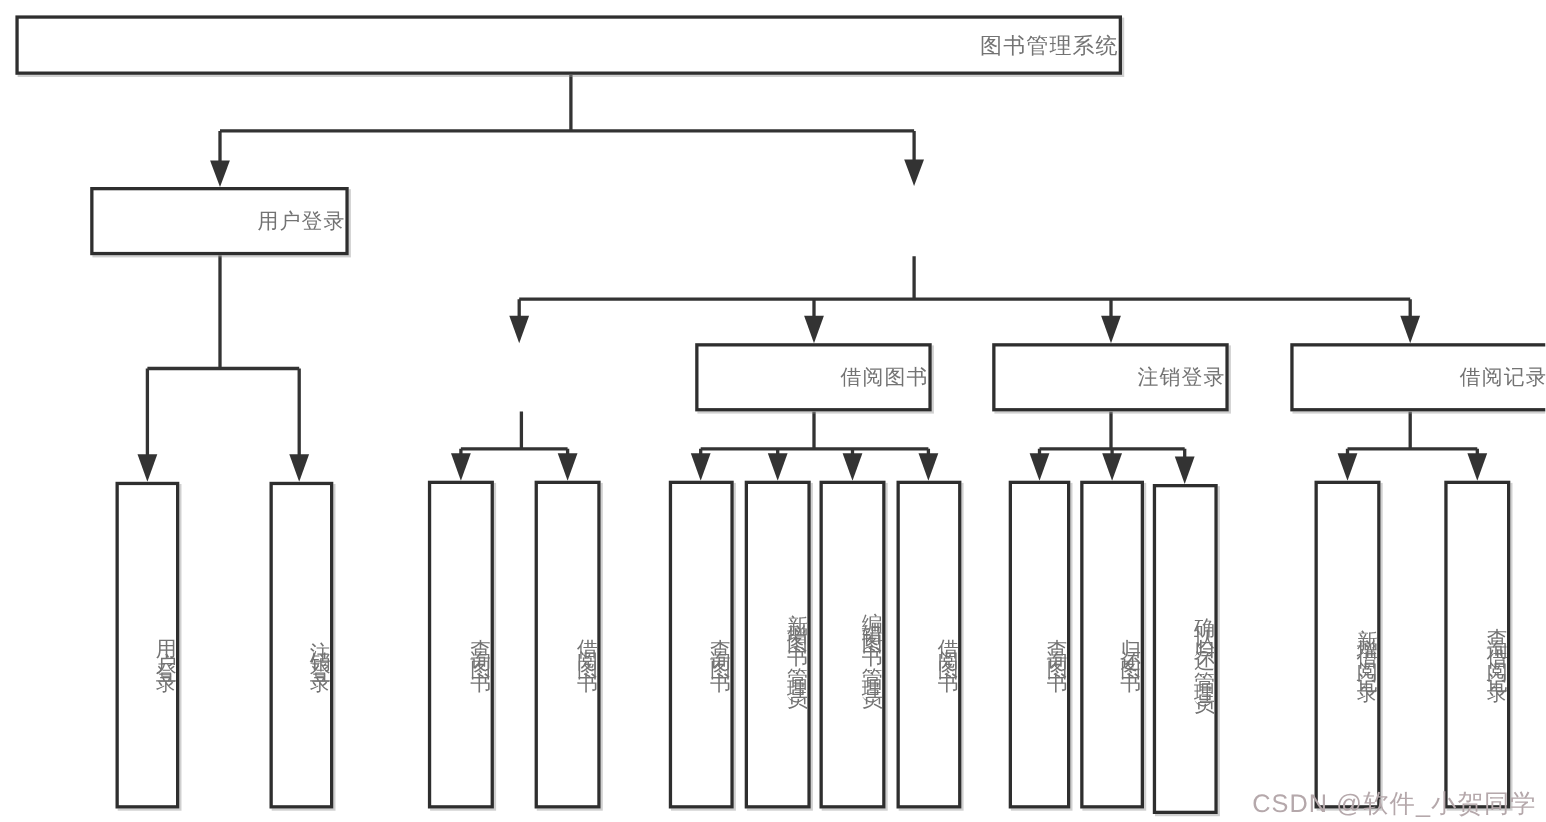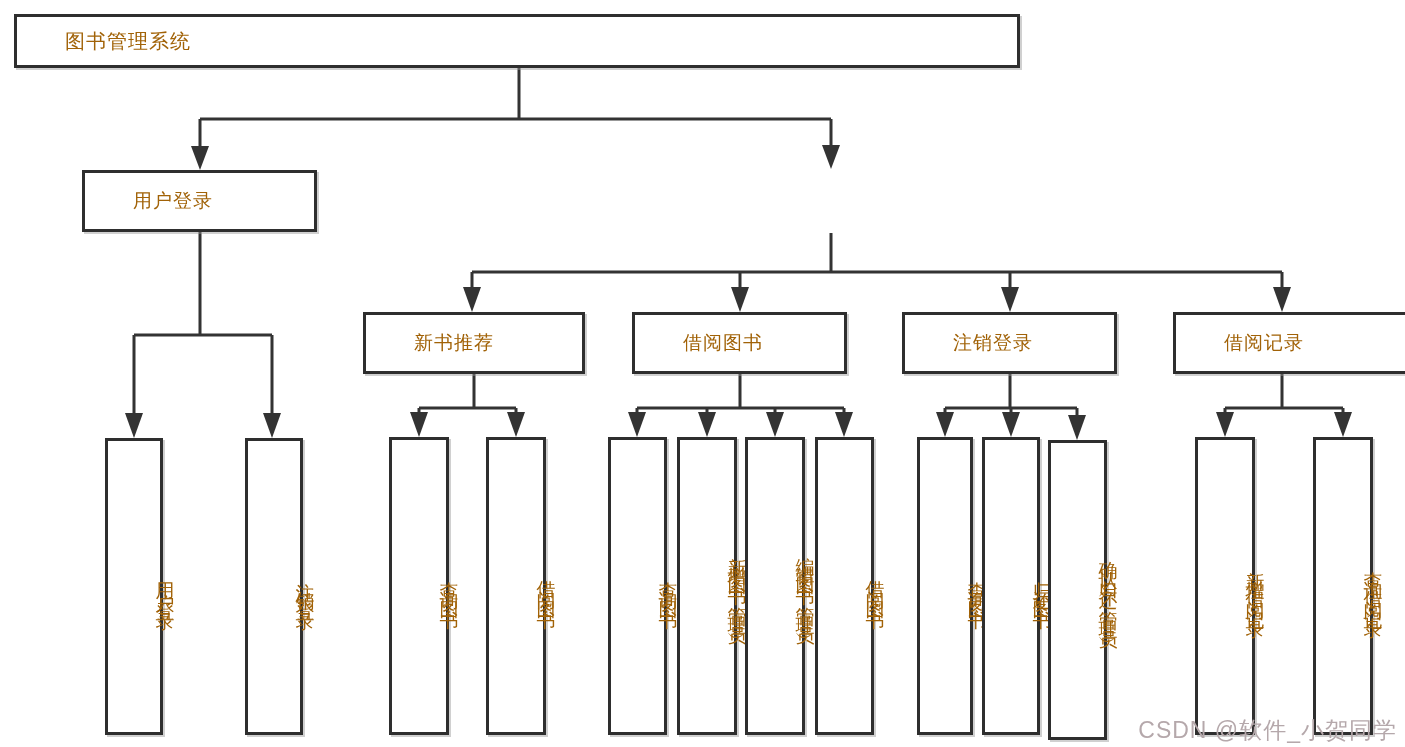--- a/index.html
+++ b/index.html
@@ -21,22 +21,22 @@
     width: 1405px;
     height: 747px;
   }
   .node {
     position: absolute;
     box-sizing: border-box;
     border: 3px solid #2e2e2e;
     background: #ffffff;
     display: flex;
     align-items: center;
-    justify-content: flex-start;
-    color: #a16207;
+    justify-content: flex-end;
+    color: #737373;
     box-shadow: 2px 2px 0 rgba(150,150,150,0.45);
     padding-left: 48px;
   }
   .hbox {
     font-size: 19px;
     letter-spacing: 1px;
   }
   .root-box {
     font-size: 20px;
   }
@@ -105,23 +105,20 @@
   </svg>
 
   <div class="node hbox root-box" style="left:14px; top:14px; width:1006px; height:54px;">
     <span>图书管理系统</span>
   </div>
 
   <div class="node hbox" style="left:82px; top:170px; width:235px; height:62px;">
     <span>用户登录</span>
   </div>
 
-  <div class="node hbox" style="left:363px; top:312px; width:222px; height:62px;">
-    <span>新书推荐</span>
-  </div>
   <div class="node hbox" style="left:632px; top:312px; width:215px; height:62px;">
     <span>借阅图书</span>
   </div>
   <div class="node hbox" style="left:902px; top:312px; width:215px; height:62px;">
     <span>注销登录</span>
   </div>
   <div class="node hbox" style="left:1173px; top:312px; width:237px; height:62px;">
     <span>借阅记录</span>
   </div>
 

